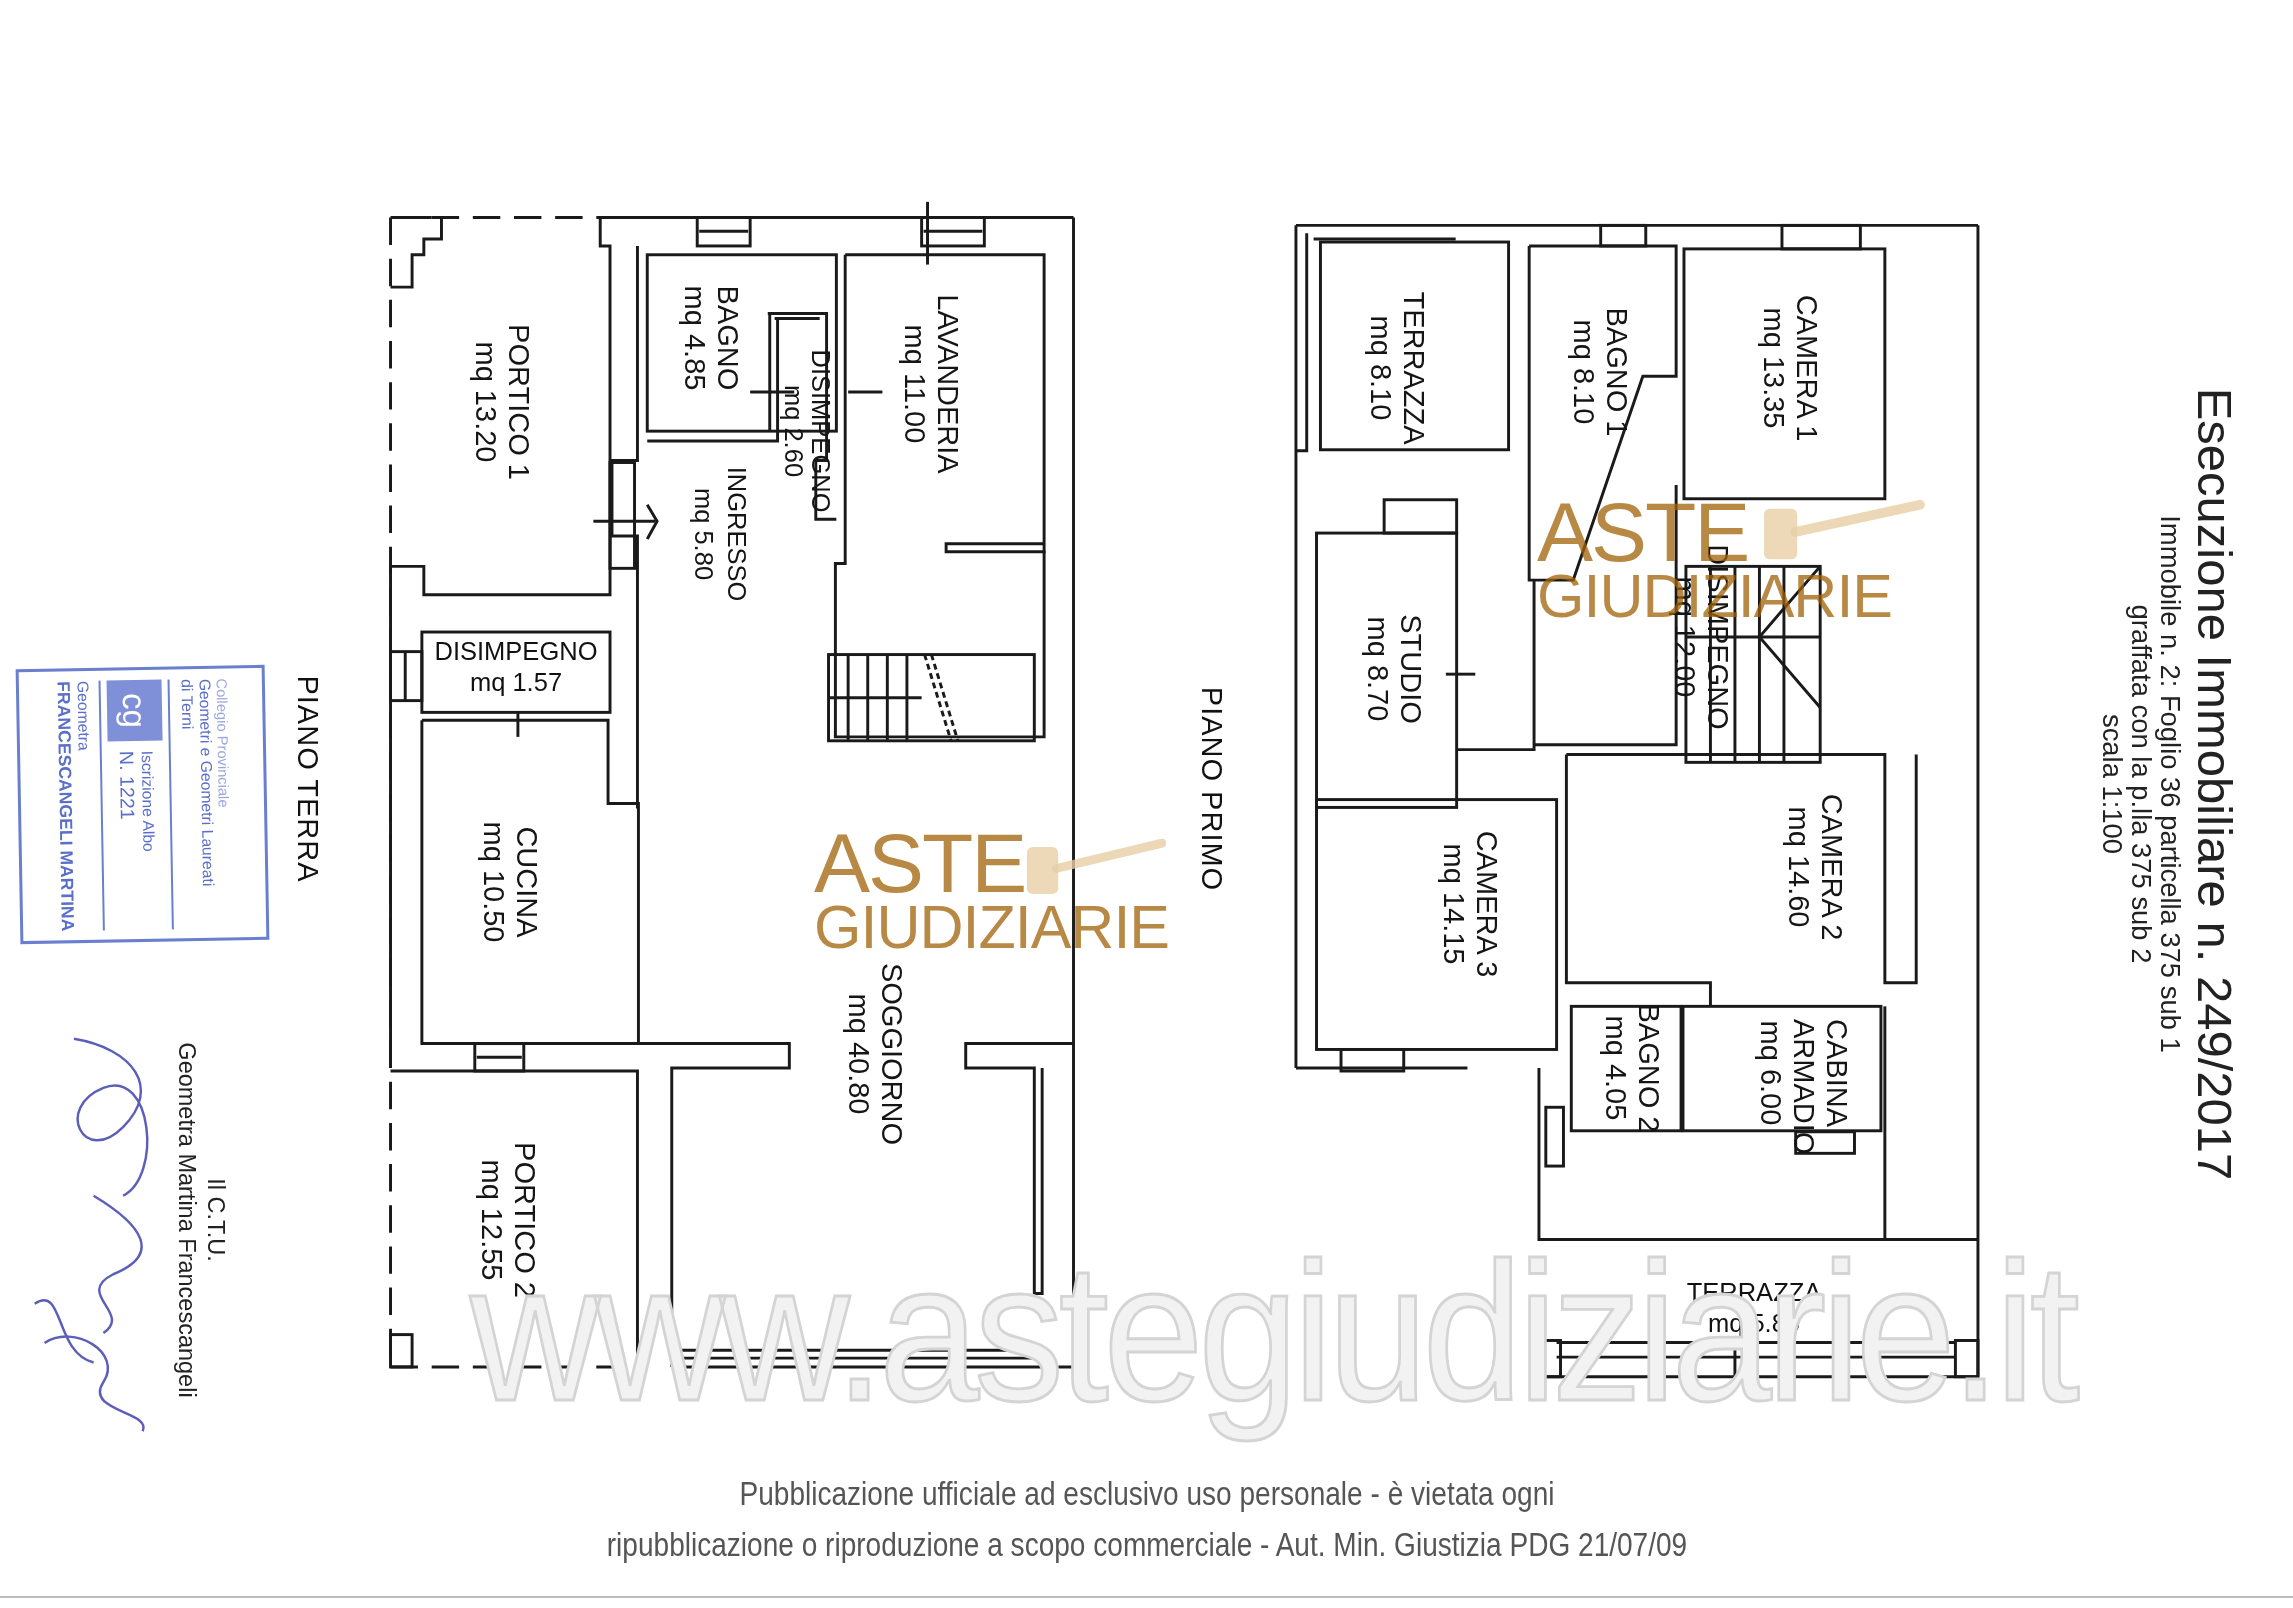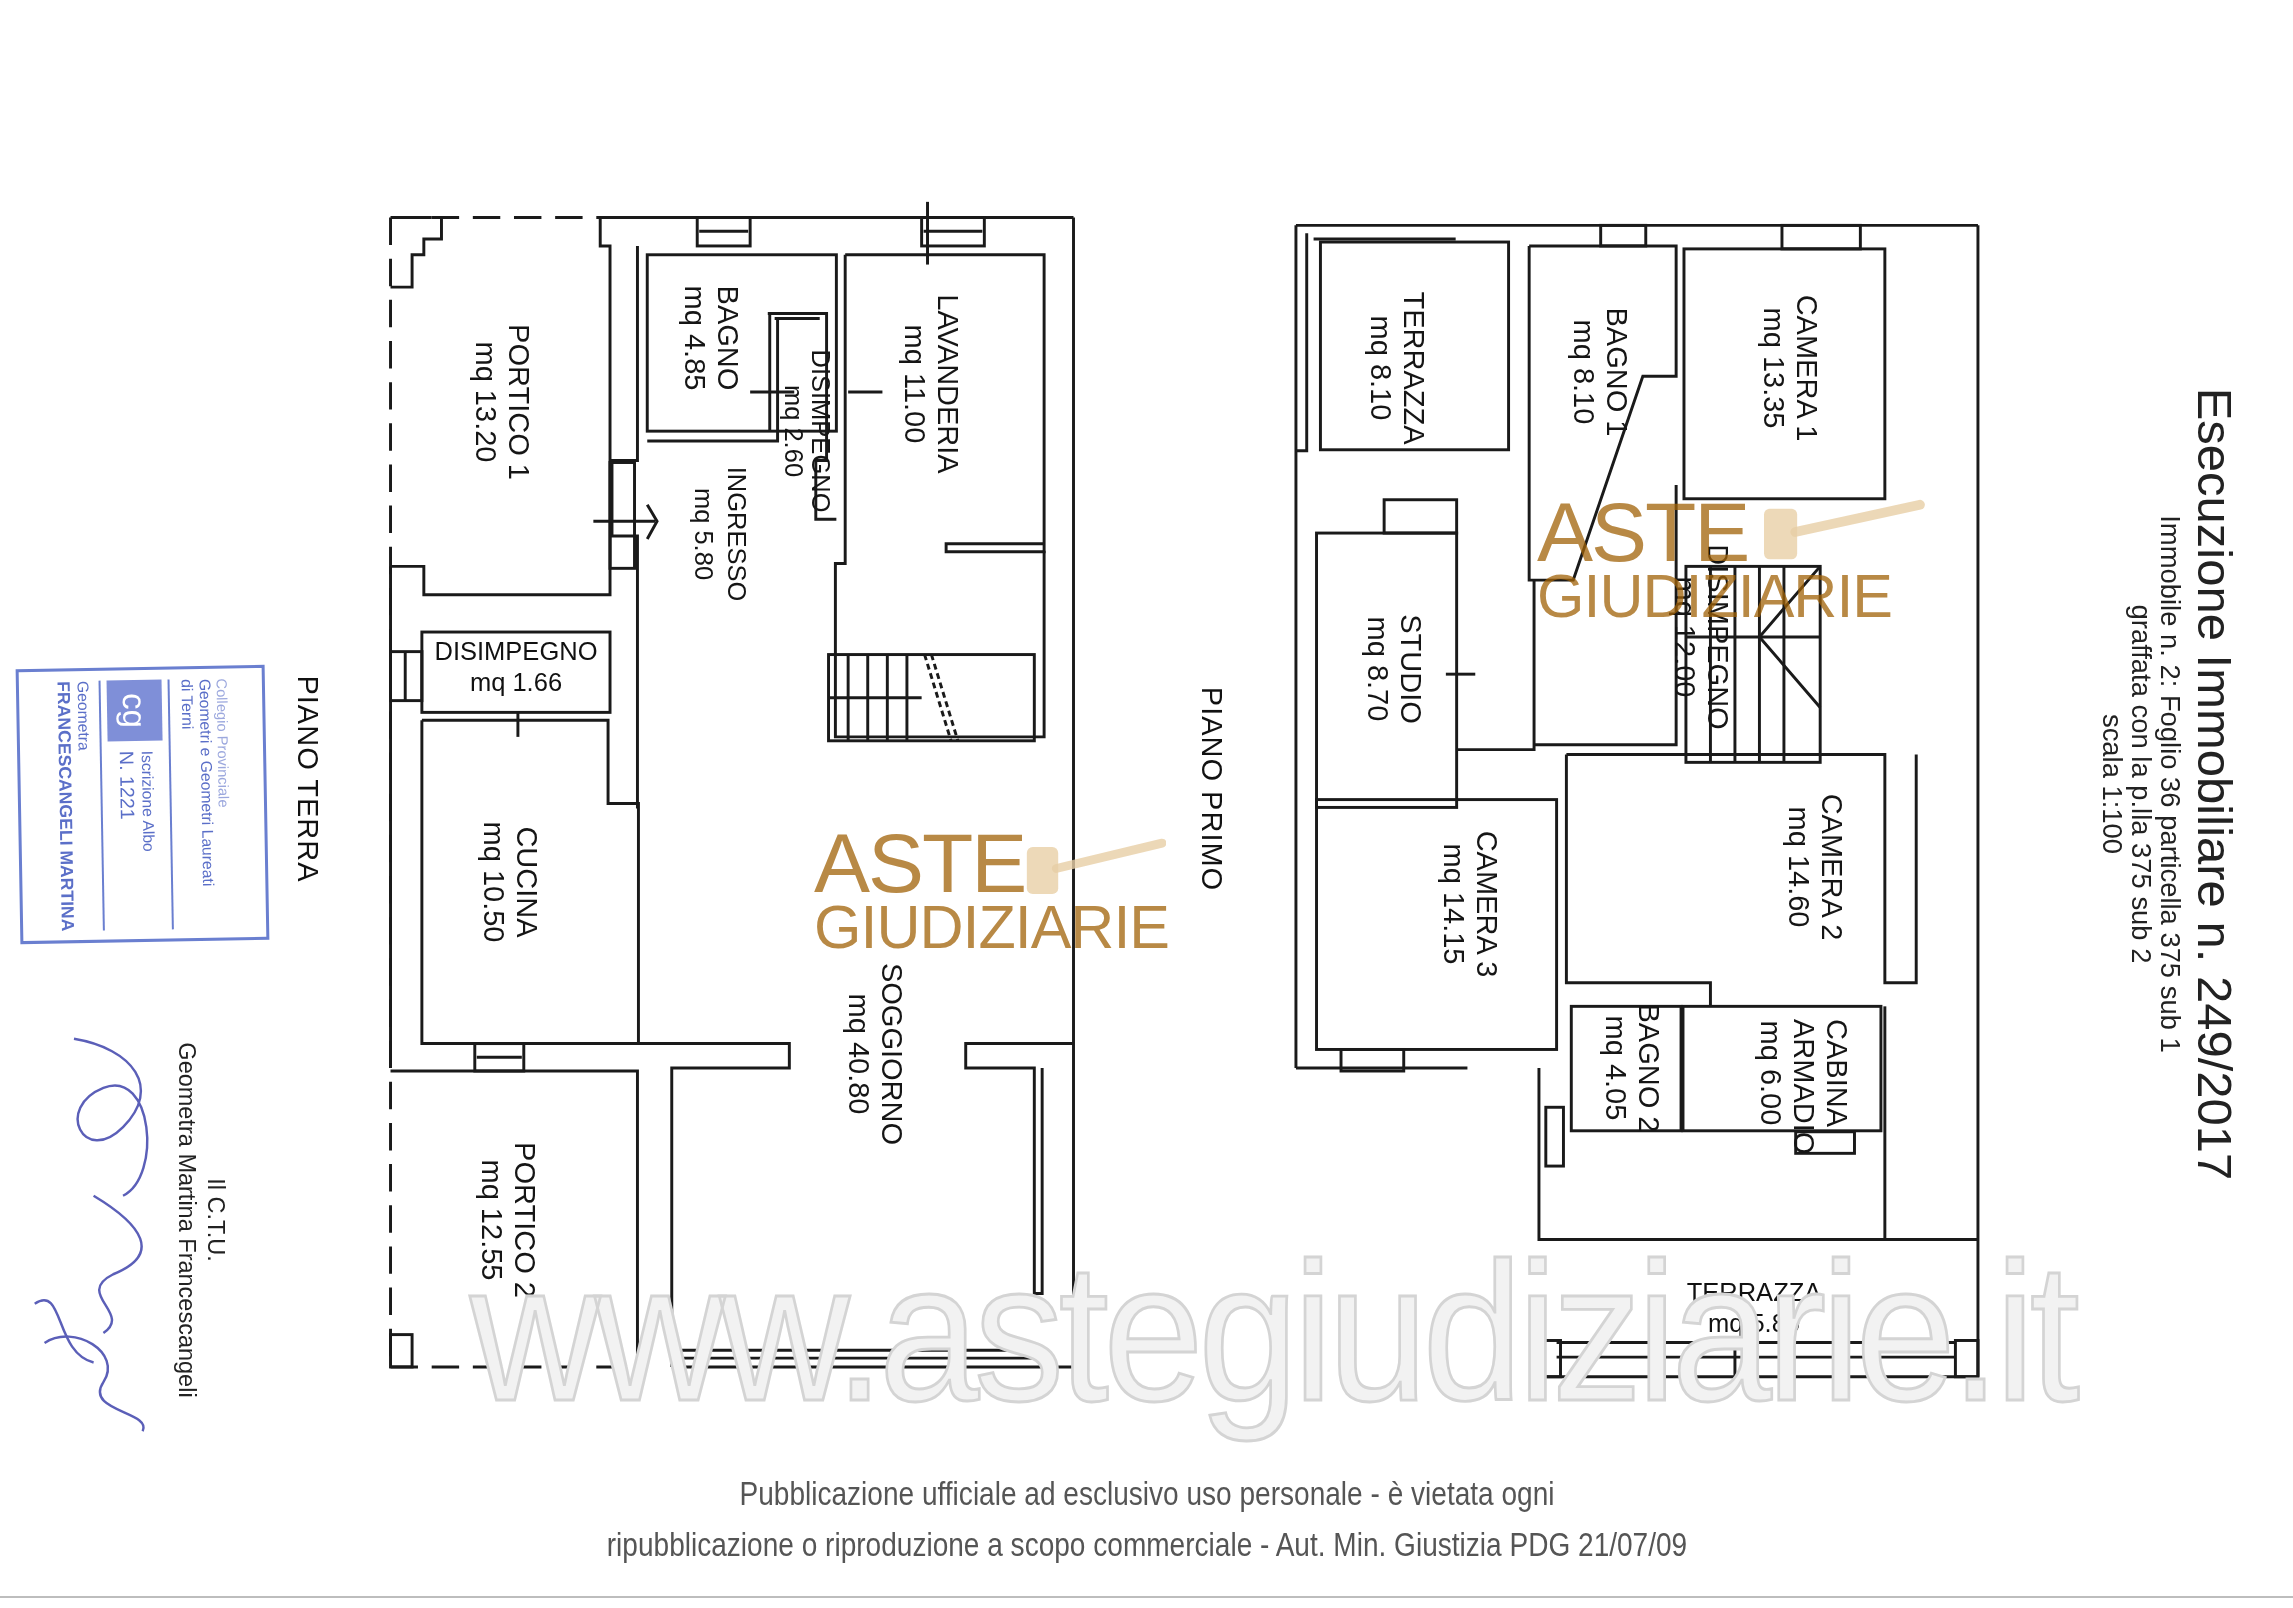--- a/index.html
+++ b/index.html
@@ -169,21 +169,21 @@
 <div class="room" style="left:931px;top:384px;">
   <span class="n">LAVANDERIA</span>
   <span class="a">mq 11.00</span>
 </div>
 <div class="room" style="left:720px;top:534px;font-size:25.5px;">
   <span class="n">INGRESSO</span>
   <span class="a">mq 5.80</span>
 </div>
 <div class="horiz" style="left:516px;top:667px;">
   <span style="display:block">DISIMPEGNO</span>
-  <span style="display:block">mq 1.66</span>
+  <span style="display:block">mq 1.57</span>
 </div>
 <div class="room" style="left:510px;top:882px;">
   <span class="n">CUCINA</span>
   <span class="a">mq 10.50</span>
 </div>
 <div class="room" style="left:875px;top:1054px;">
   <span class="n">SOGGIORNO</span>
   <span class="a">mq 40.80</span>
 </div>
 <div class="room" style="left:508px;top:1220px;">

